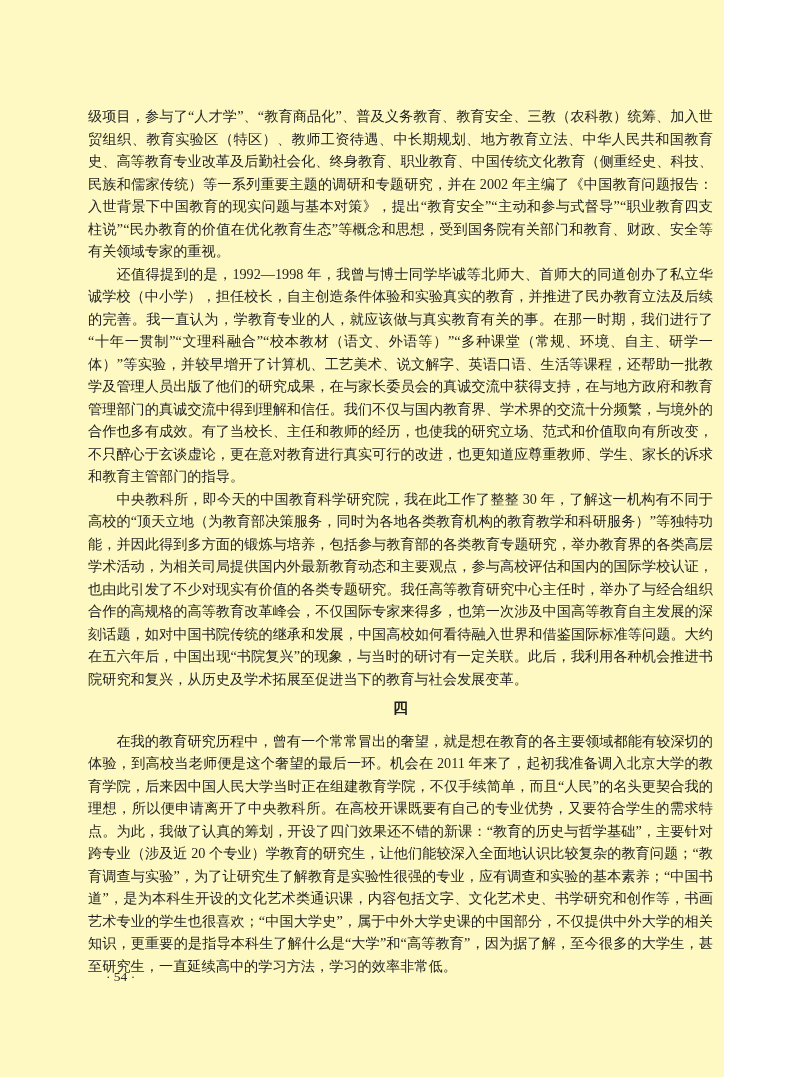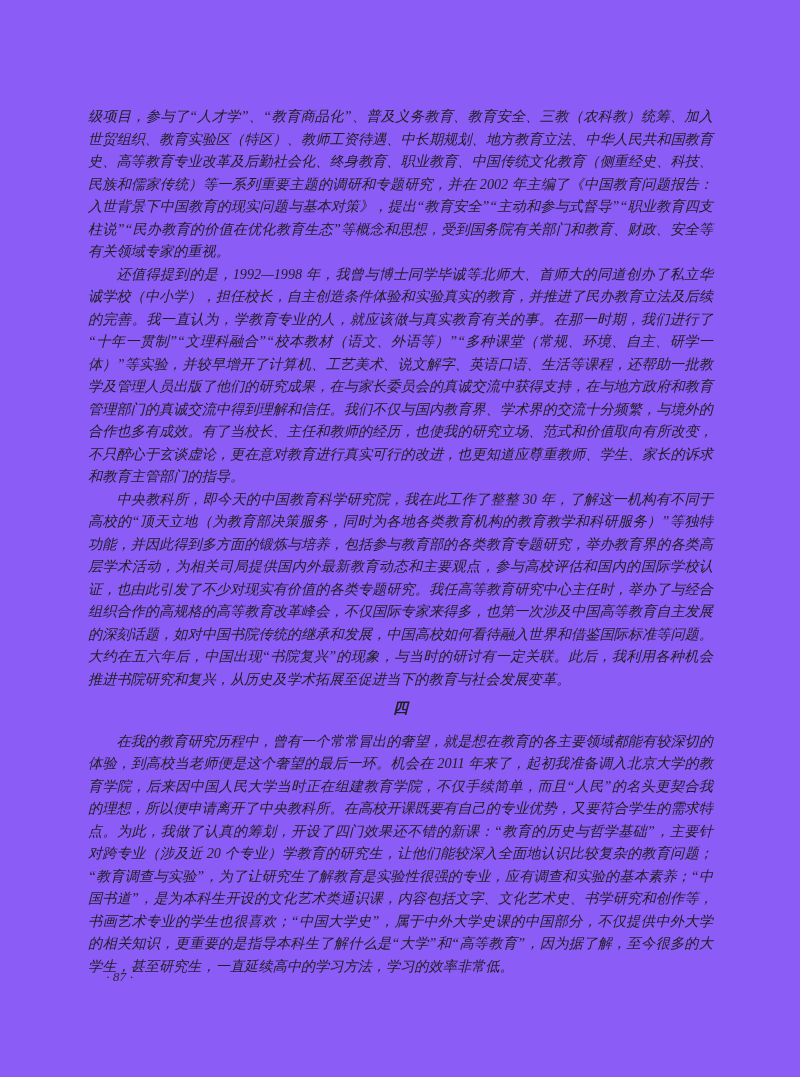--- a/index.html
+++ b/index.html
@@ -2,27 +2,26 @@
 <html lang="zh"><head>
 <meta charset="utf-8">
 <style>
   html, body {
     margin: 0;
     padding: 0;
     background: #ffffff;
   }
   .page {
     position: relative;
-    width: 800px;
+    width: 724px;
     height: 1077px;
-    background: #8b5cf6;
+    background: #fef9c3;
     overflow: hidden;
     font-family: "Liberation Serif", "DejaVu Serif", serif;
     color: #1f1f1f;
-    font-style: italic;
   }
   .content {
     position: absolute;
     left: 88px;
     top: 105px;
     width: 625px;
   }
   .para {
     margin: 0;
     font-size: 14.2px;
@@ -54,14 +53,14 @@
 <body>
 
 <div class="page">
   <div class="content">
     <p class="para">级项目，参与了“人才学”、“教育商品化”、普及义务教育、教育安全、三教（农科教）统筹、加入世贸组织、教育实验区（特区）、教师工资待遇、中长期规划、地方教育立法、中华人民共和国教育史、高等教育专业改革及后勤社会化、终身教育、职业教育、中国传统文化教育（侧重经史、科技、民族和儒家传统）等一系列重要主题的调研和专题研究，并在 2002 年主编了《中国教育问题报告：入世背景下中国教育的现实问题与基本对策》，提出“教育安全”“主动和参与式督导”“职业教育四支柱说”“民办教育的价值在优化教育生态”等概念和思想，受到国务院有关部门和教育、财政、安全等有关领域专家的重视。</p>
     <p class="para indent">还值得提到的是，1992—1998 年，我曾与博士同学毕诚等北师大、首师大的同道创办了私立华诚学校（中小学），担任校长，自主创造条件体验和实验真实的教育，并推进了民办教育立法及后续的完善。我一直认为，学教育专业的人，就应该做与真实教育有关的事。在那一时期，我们进行了“十年一贯制”“文理科融合”“校本教材（语文、外语等）”“多种课堂（常规、环境、自主、研学一体）”等实验，并较早增开了计算机、工艺美术、说文解字、英语口语、生活等课程，还帮助一批教学及管理人员出版了他们的研究成果，在与家长委员会的真诚交流中获得支持，在与地方政府和教育管理部门的真诚交流中得到理解和信任。我们不仅与国内教育界、学术界的交流十分频繁，与境外的合作也多有成效。有了当校长、主任和教师的经历，也使我的研究立场、范式和价值取向有所改变，不只醉心于玄谈虚论，更在意对教育进行真实可行的改进，也更知道应尊重教师、学生、家长的诉求和教育主管部门的指导。</p>
     <p class="para indent">中央教科所，即今天的中国教育科学研究院，我在此工作了整整 30 年，了解这一机构有不同于高校的“顶天立地（为教育部决策服务，同时为各地各类教育机构的教育教学和科研服务）”等独特功能，并因此得到多方面的锻炼与培养，包括参与教育部的各类教育专题研究，举办教育界的各类高层学术活动，为相关司局提供国内外最新教育动态和主要观点，参与高校评估和国内的国际学校认证，也由此引发了不少对现实有价值的各类专题研究。我任高等教育研究中心主任时，举办了与经合组织合作的高规格的高等教育改革峰会，不仅国际专家来得多，也第一次涉及中国高等教育自主发展的深刻话题，如对中国书院传统的继承和发展，中国高校如何看待融入世界和借鉴国际标准等问题。大约在五六年后，中国出现“书院复兴”的现象，与当时的研讨有一定关联。此后，我利用各种机会推进书院研究和复兴，从历史及学术拓展至促进当下的教育与社会发展变革。</p>
     <h2 class="section-heading">四</h2>
     <p class="para indent">在我的教育研究历程中，曾有一个常常冒出的奢望，就是想在教育的各主要领域都能有较深切的体验，到高校当老师便是这个奢望的最后一环。机会在 2011 年来了，起初我准备调入北京大学的教育学院，后来因中国人民大学当时正在组建教育学院，不仅手续简单，而且“人民”的名头更契合我的理想，所以便申请离开了中央教科所。在高校开课既要有自己的专业优势，又要符合学生的需求特点。为此，我做了认真的筹划，开设了四门效果还不错的新课：“教育的历史与哲学基础”，主要针对跨专业（涉及近 20 个专业）学教育的研究生，让他们能较深入全面地认识比较复杂的教育问题；“教育调查与实验”，为了让研究生了解教育是实验性很强的专业，应有调查和实验的基本素养；“中国书道”，是为本科生开设的文化艺术类通识课，内容包括文字、文化艺术史、书学研究和创作等，书画艺术专业的学生也很喜欢；“中国大学史”，属于中外大学史课的中国部分，不仅提供中外大学的相关知识，更重要的是指导本科生了解什么是“大学”和“高等教育”，因为据了解，至今很多的大学生，甚至研究生，一直延续高中的学习方法，学习的效率非常低。</p>
   </div>
-  <div class="footer">· 87 ·</div>
+  <div class="footer">· 54 ·</div>
 </div>
 
 </body></html>

